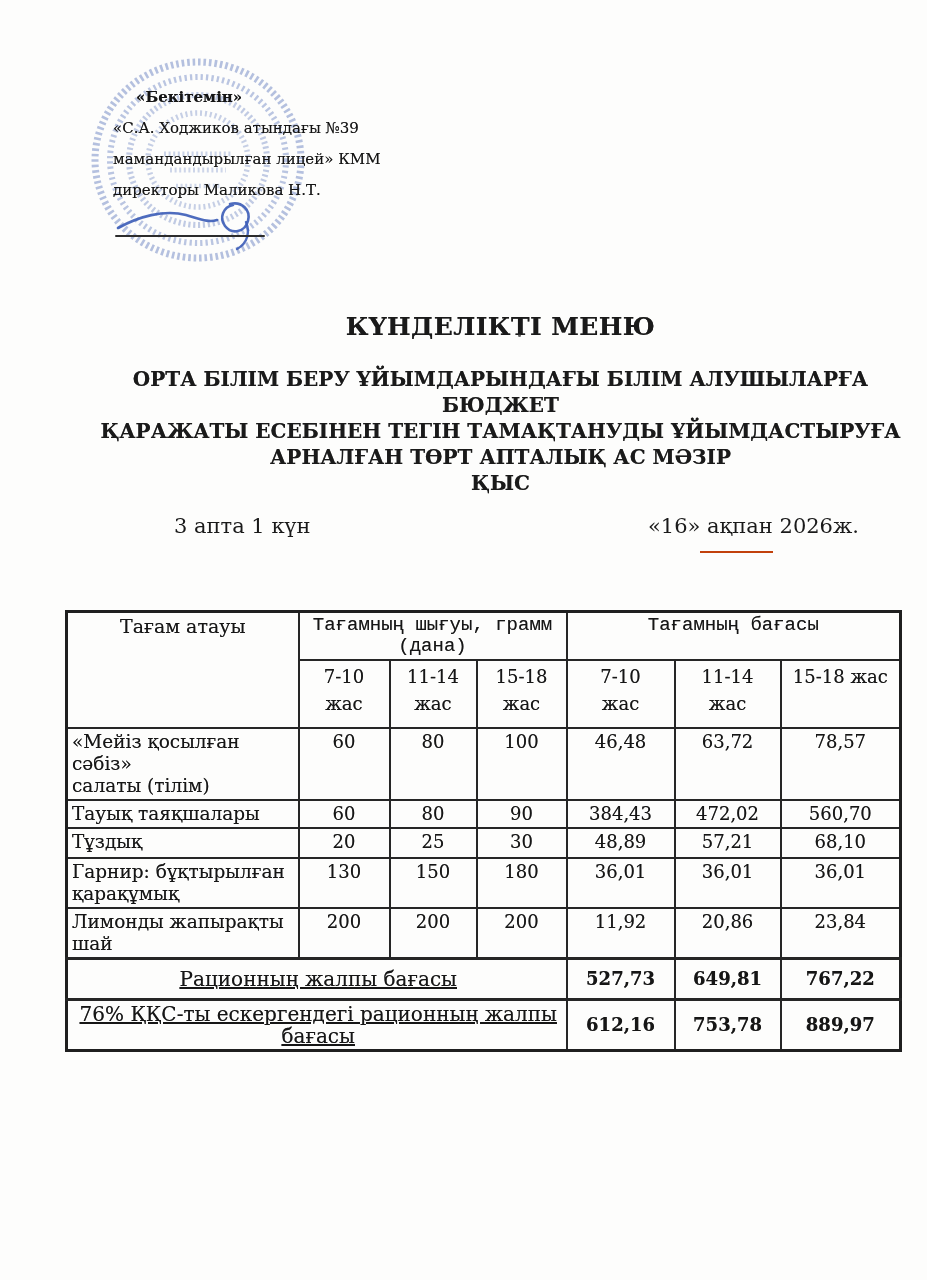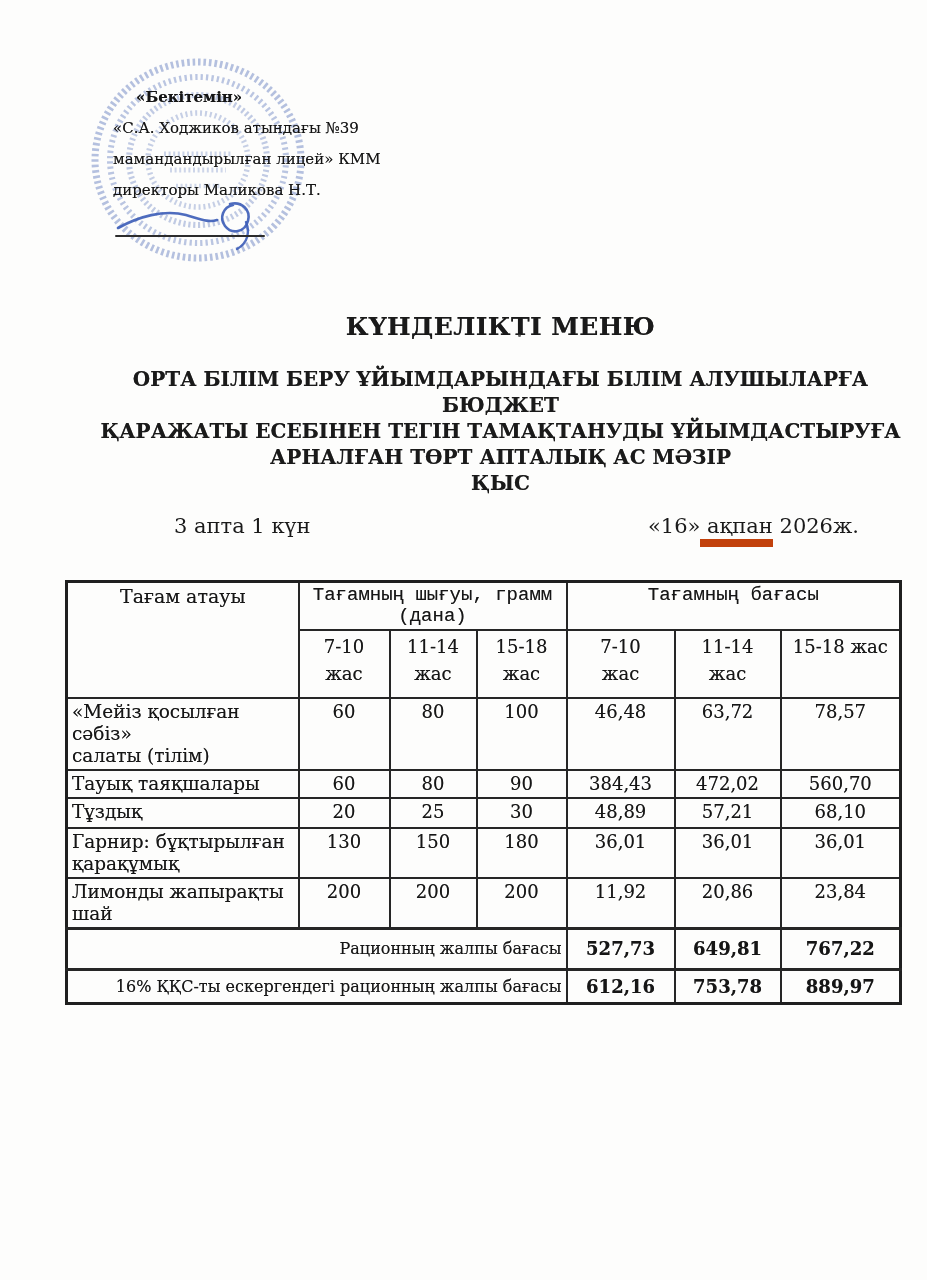--- a/index.html
+++ b/index.html
@@ -39,25 +39,25 @@
   .doc-subtitle{
     position:absolute;left:0;top:366px;width:100%;
     font-size:20px;font-weight:bold;line-height:26px;
     text-shadow:0 0 .4px rgba(0,0,0,.55);
   }
   
   .week-day{position:absolute;left:158px;top:514px;font-size:21px;margin-left:16px;}
   .doc-date{position:absolute;left:648px;top:514px;font-size:21px;white-space:pre;}
   .doc-date .u{
     display:inline-block;white-space:pre;
-    border-bottom:8px solid #c2410c;padding-bottom:1px;line-height:24px;
+    border-bottom:2px solid #c2410c;padding-bottom:13px;line-height:24px;
   }
   
   table.menu{
-    position:absolute;left:65px;top:580px;width:834px;
+    position:absolute;left:65px;top:610px;width:834px;
     border-collapse:collapse;table-layout:fixed;
     font-size:18px;line-height:22px;color:#161616;
     text-shadow:0 0 .35px rgba(0,0,0,.5);
   }
   table.menu th, table.menu td{
     border:2px solid #262626;
     padding:2px 4px;
     vertical-align:top;
     font-weight:normal;
     overflow:hidden;
@@ -70,21 +70,21 @@
   tr.hr1 th{height:40px;}
   tr.hr2 th{height:62px;}
   td.dish{text-align:left;padding-left:7px;font-size:18.5px;}
   td.num{text-align:center;}
   tr.r0 td{height:44px;margin-top:48px;}
   tr.r1 td{height:21px;}
   tr.r2 td{height:24px;margin-left:28px;}
   tr.r3 td{height:42px;}
   tr.r4 td{height:23px;}
   tr.sum td{border-top-width:3px;}
-  tr.sum td.sum-label{text-align:right;padding-left:7px;font-size:16px;vertical-align:middle;}
+  tr.sum td.sum-label{text-align:center;padding-left:7px;font-size:20px;vertical-align:middle;text-decoration:underline;}
   tr.sum td.num{font-weight:bold;vertical-align:middle;}
   tr.sum1 td{height:34px;}
   tr.sum2 td{height:27px;}
 </style>
 </head>
 <body>
 
 <div class="page">
 
   <div class="stamp">
@@ -211,21 +211,21 @@
         <td class="num">20,86</td>
         <td class="num">23,84</td>
       </tr>
       <tr class="sum sum1">
         <td colspan="4" class="sum-label">Рационның жалпы бағасы</td>
         <td class="num">527,73</td>
         <td class="num">649,81</td>
         <td class="num">767,22</td>
       </tr>
       <tr class="sum sum2">
-        <td colspan="4" class="sum-label">16% ҚҚС-ты ескергендегі рационның жалпы бағасы</td>
+        <td colspan="4" class="sum-label">76% ҚҚС-ты ескергендегі рационның жалпы бағасы</td>
         <td class="num">612,16</td>
         <td class="num">753,78</td>
         <td class="num">889,97</td>
       </tr>
     </tbody>
   </table>
 
 </div>
 
 </body></html>

